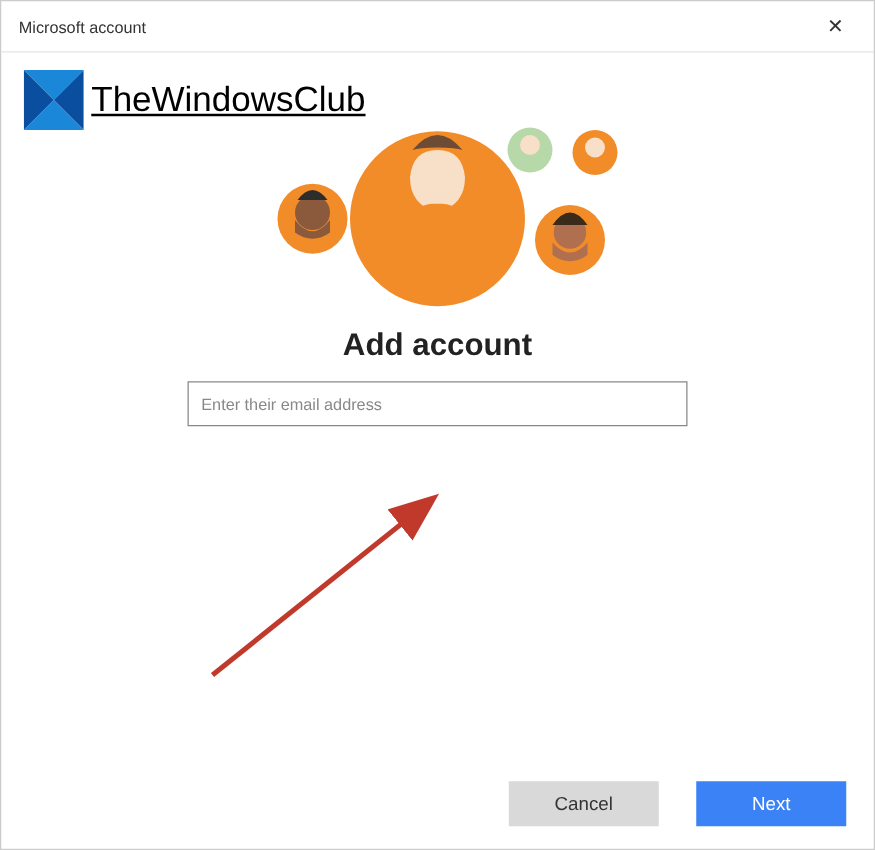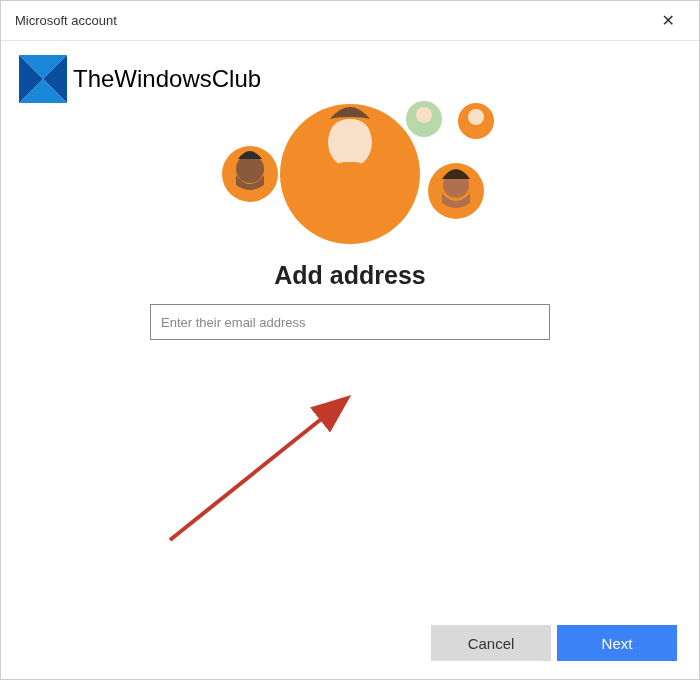--- a/index.html
+++ b/index.html
@@ -31,24 +31,25 @@
       cursor: pointer;
       padding: 2px 10px;
     }
     .watermark {
       display: flex;
       align-items: center;
       padding: 14px 18px;
     }
     .watermark-icon svg { display: block; }
     .watermark-text {
-      font-size: 24px;
+      font-size: 28px;
       font-weight: 400;
       margin-left: 6px;
       color: #000;
+      text-decoration: underline;
     }
     .illustration {
       display: flex;
       justify-content: center;
       margin-top: -38px;
       margin-bottom: 2px;
     }
     .heading {
       text-align: center;
       font-size: 25px;
@@ -95,21 +96,21 @@
     .arrow-annot {
       position: absolute;
       left: 165px;
       top: 390px;
       pointer-events: none;
     }
     .footer {
       margin-top: auto;
       display: flex;
       justify-content: flex-end;
-      gap: 6px;
+      gap: 30px;
       padding: 18px 22px;
     }
     .btn {
       width: 120px;
       height: 36px;
       border: none;
       font-size: 15px;
       cursor: pointer;
     }
     .btn-cancel { background: #d9d9d9; color: #333; }
@@ -158,21 +159,21 @@
       <circle cx="296" cy="42" r="18" fill="#F28C28"></circle>
       <circle cx="296" cy="38" r="8" fill="#f8e0c8"></circle>
 
       <circle cx="276" cy="112" r="28" fill="#F28C28"></circle>
       <circle cx="276" cy="106" r="13" fill="#b07050"></circle>
       <path d="M262 100 q14 -20 28 0" fill="#3a2a1a"></path>
       <path d="M262 114 q14 16 28 0 v10 q-14 10 -28 0 z" fill="#b07050"></path>
     </svg>
   </div>
 
-  <h1 class="heading">Add address</h1>
+  <h1 class="heading">Add account</h1>
 
   <div class="form-area">
     <input class="email-input" type="text" placeholder="Enter their email address" style="">
   </div>
 
   <svg class="arrow-annot" width="210" height="160">
     <defs>
       <marker id="arrowhead" markerWidth="10" markerHeight="8" refX="8" refY="4" orient="auto">
         <polygon points="0 0, 10 4, 0 8" fill="#c0392b"></polygon>
       </marker>

